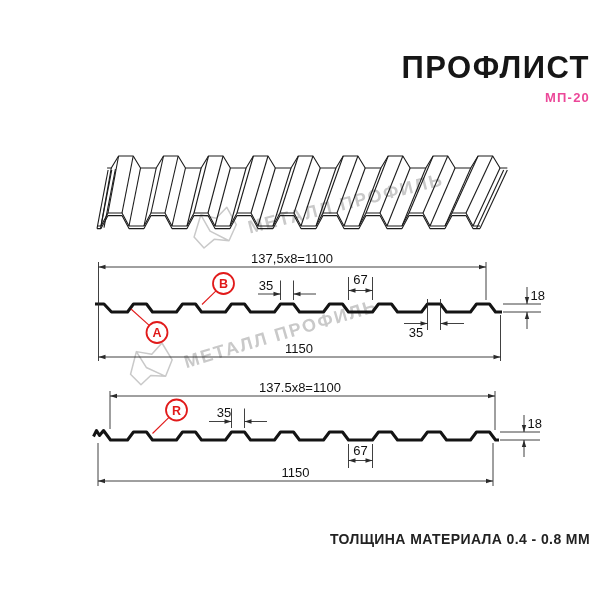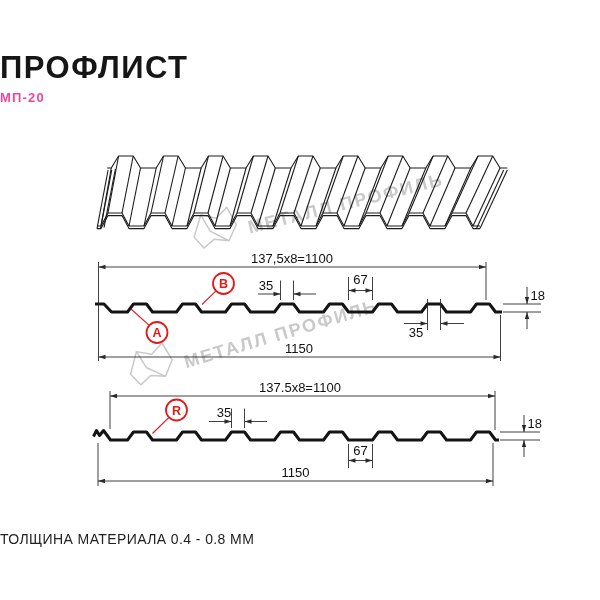--- a/index.html
+++ b/index.html
@@ -1,21 +1,21 @@
 <!DOCTYPE html>
 <html><head>
 <meta charset="utf-8">
 <style>
   html,body{margin:0;padding:0}
   body{width:600px;height:600px;background:#fff;position:relative;overflow:hidden;
        font-family:"Liberation Sans",sans-serif}
-  .abs{position:absolute;left:0;width:590px;text-align:left}
+  .abs{position:absolute;left:0;width:590px;text-align:right}
   .title{top:50px;font-size:31px;font-weight:800;letter-spacing:1.5px;color:#161616}
   .subtitle{top:90px;font-size:13px;font-weight:600;letter-spacing:1.2px;color:#ec4899}
-  .footer{top:531px;font-size:14px;font-weight:400;letter-spacing:.4px;color:#222}
+  .footer{top:531px;font-size:14px;font-weight:700;letter-spacing:.4px;color:#222}
   svg{position:absolute;top:0;left:0}
   .profile{fill:none;stroke:#141414;stroke-width:3;stroke-linejoin:round}
   .t3d{fill:none;stroke:#1c1c1c;stroke-width:1.1;stroke-linejoin:round}
   .dim{stroke:#2b2b2b;stroke-width:.9;fill:none}
   .dimtxt{font-size:13px;fill:#111}
   .ah{fill:#2b2b2b;stroke:none}
   .wm{fill:none;stroke:#c9c9c9;stroke-width:1.5;stroke-linejoin:round}
   .wmtxt{fill:#c9c9c9;font-size:18px;font-weight:bold;letter-spacing:2px}
   .redc{fill:none;stroke:#e11a1a;stroke-width:1.8}
   .redl{stroke:#e11a1a;stroke-width:1.1;fill:none}

